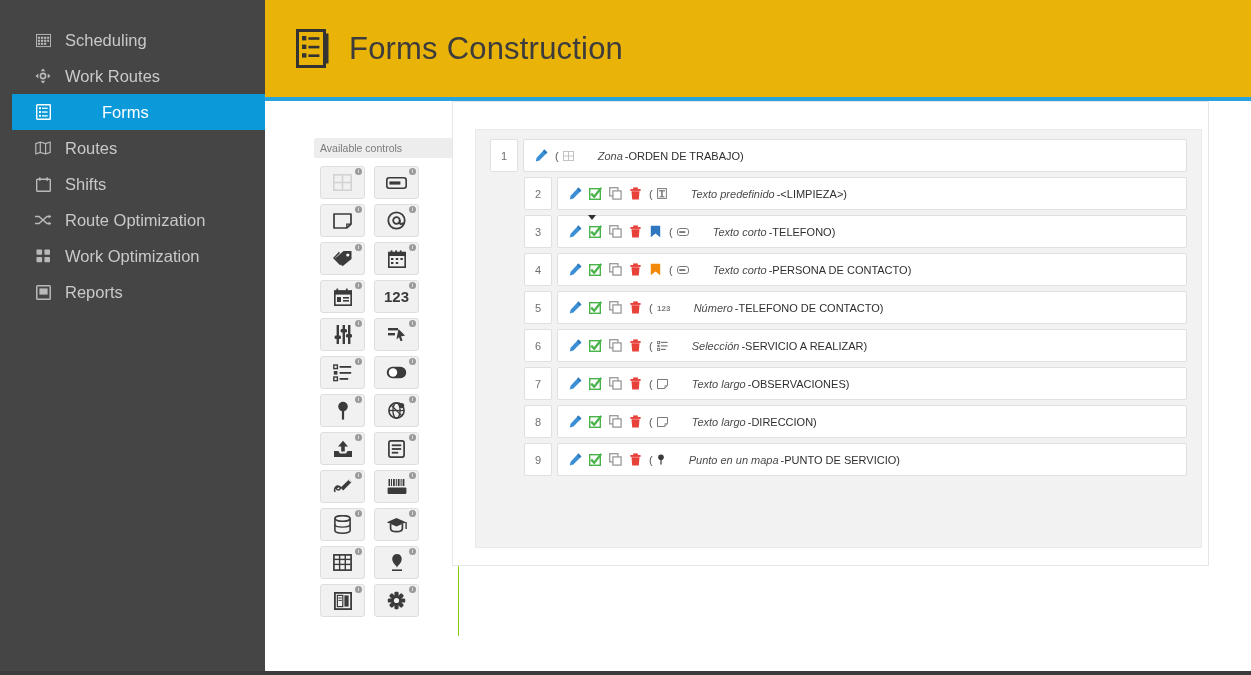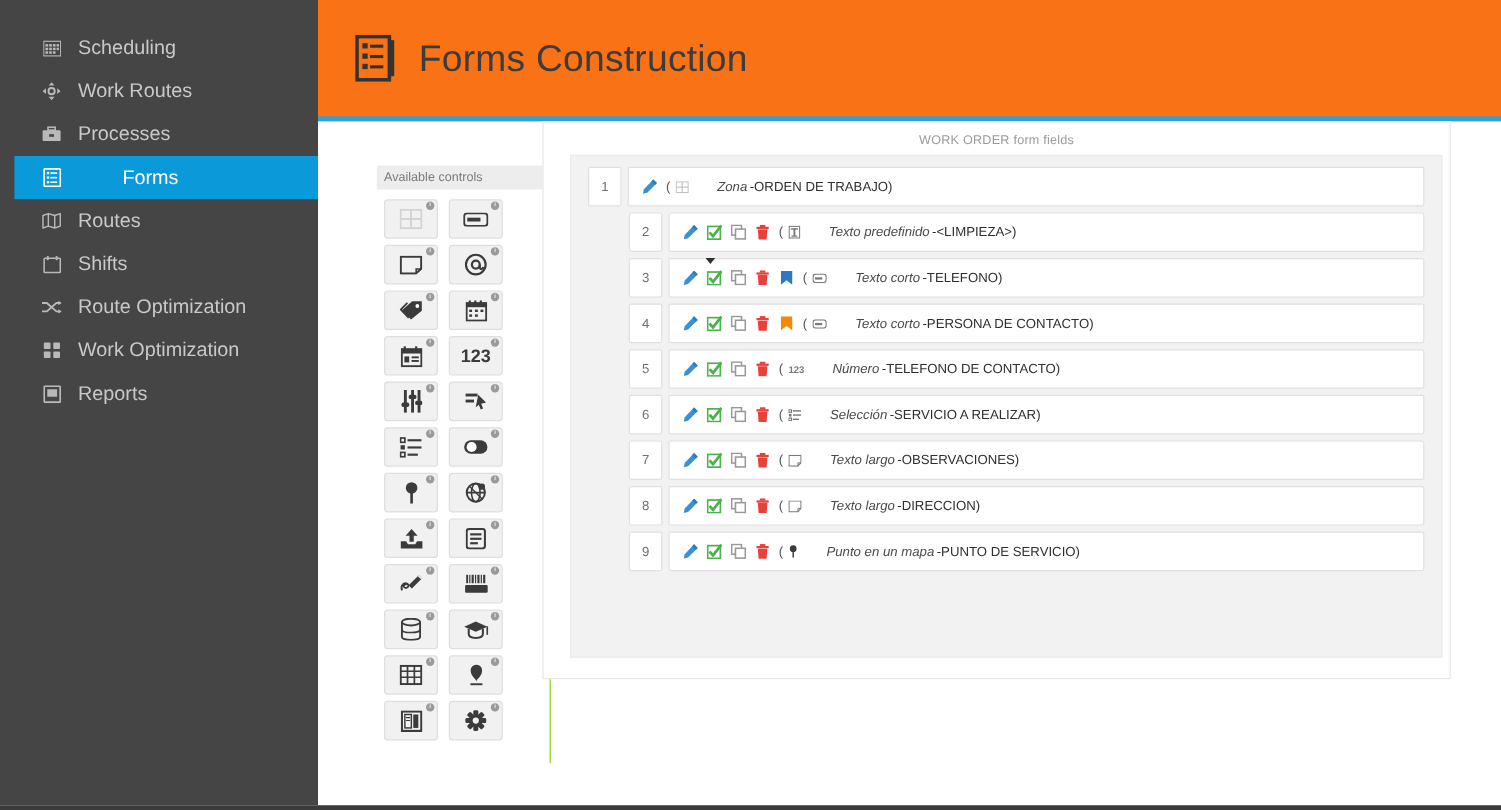--- a/index.html
+++ b/index.html
@@ -47,21 +47,21 @@
     align-items:center;justify-content:center;flex:0 0 22px;
   }
   .nav-icon svg{display:block;}
   .nav-label{white-space:nowrap;}
 
   
   .content{
     position:absolute;left:265px;top:0;right:0;bottom:0;background:#ffffff;
   }
   .topbar{
-    position:relative;height:101px;background:#f97316;
+    position:relative;height:101px;background:#eab308;
     border-bottom:4px solid #27a3dd;box-sizing:border-box;
     display:flex;align-items:center;padding-left:28px;
   }
   .topbar-icon{
     width:40px;height:44px;margin-right:16px;flex:0 0 40px;
     display:flex;align-items:center;justify-content:center;
   }
   .page-title{
     font-size:31px;font-weight:300;color:#3c3c3c;letter-spacing:0.2px;
   }
@@ -172,30 +172,20 @@
       <div class="nav-item">
         <span class="nav-icon">
           <svg width="16" height="16" viewBox="0 0 16 16">
               <path d="M8 0.5 L10.4 3.3 H5.6 Z M8 15.5 L5.6 12.7 H10.4 Z M0.5 8 L3.3 5.6 V10.4 Z M15.5 8 L12.7 10.4 V5.6 Z" fill="#b9b9b9"></path>
               <circle cx="8" cy="8" r="2.6" fill="none" stroke="#b9b9b9" stroke-width="1.6"></circle>
             </svg>
         </span>
         <span class="nav-label">Work Routes</span>
       </div>
 
-      <div class="nav-item">
-        <span class="nav-icon">
-          <svg width="16" height="14" viewBox="0 0 16 14">
-              <rect x="5" y="1" width="6" height="2.4" fill="none" stroke="#b9b9b9" stroke-width="1.3"></rect>
-              <rect x="0.5" y="3.6" width="15" height="9" rx="1" fill="#b9b9b9"></rect>
-              <rect x="6" y="6.8" width="4" height="2.2" fill="#454545"></rect>
-            </svg>
-        </span>
-        <span class="nav-label">Processes</span>
-      </div>
 
       <div class="nav-item active">
         <span class="nav-icon">
           <svg width="15" height="16" viewBox="0 0 15 16">
               <rect x="0.7" y="0.7" width="13.6" height="14.6" rx="0.6" fill="none" stroke="#ffffff" stroke-width="1.4"></rect>
               <rect x="3" y="3.2" width="2" height="2" fill="#ffffff"></rect>
               <rect x="6" y="3.6" width="5.6" height="1.3" fill="#ffffff"></rect>
               <rect x="3" y="7" width="2" height="2" fill="#ffffff"></rect>
               <rect x="6" y="7.4" width="5.6" height="1.3" fill="#ffffff"></rect>
               <rect x="3" y="10.8" width="2" height="2" fill="#ffffff"></rect>
@@ -572,21 +562,20 @@
                   <circle cx="9.5" cy="9.5" r="2.6" fill="#f1f1f1"></circle>
                 </svg>
               </span>
             <span class="badge">i</span>
           </div>
 
         </div>
       </div>
 
       <div class="fields-outer">
-        <div class="fields-title">WORK ORDER form fields</div>
         <div class="fields-inner">
 
           <div class="row first row-first-wrap">
             <div class="row-num">1</div>
             <div class="row-body">
               <div class="acts">
                 <span class="act">
                     <svg width="13" height="13" viewBox="0 0 13 13">
                       <path d="M9.4 0.6 L12.4 3.6 L4.4 11.6 L0.8 12.4 L1.6 8.8 Z" fill="#3b8fd4"></path>
                       <path d="M9.4 0.6 L12.4 3.6 L10.9 5.1 L7.9 2.1 Z" fill="#2f7ab8"></path>

